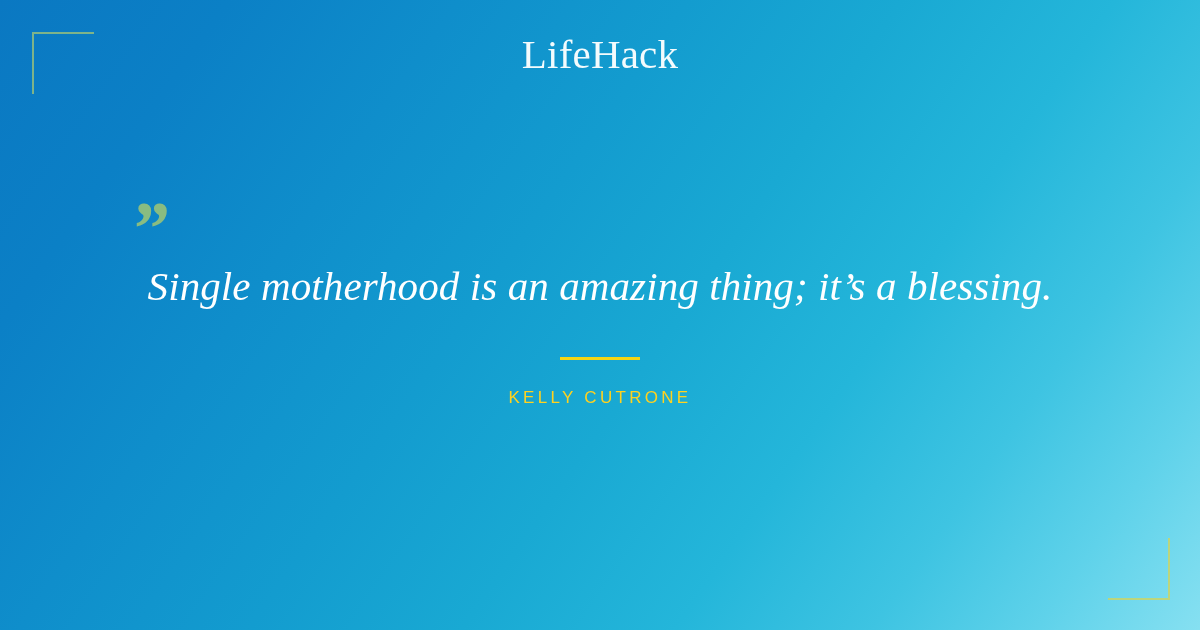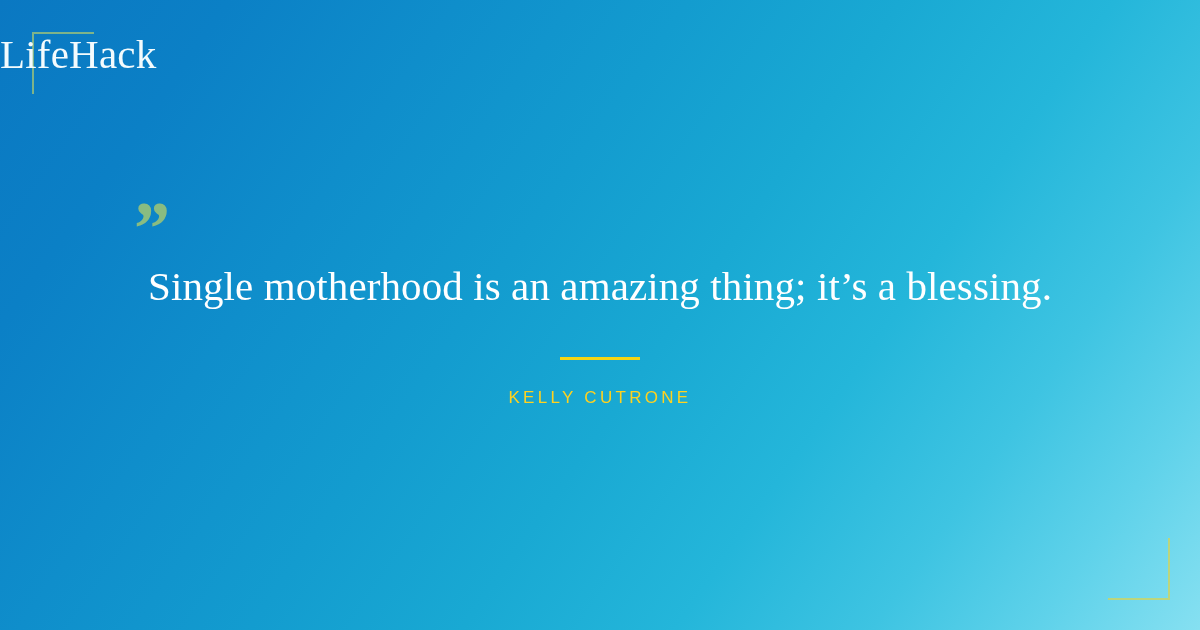--- a/index.html
+++ b/index.html
@@ -48,21 +48,21 @@
     border-bottom: 2px solid rgba(206, 212, 96, 0.80);
     border-right: 2px solid rgba(206, 212, 96, 0.80);
   }
 
   
   #brand-row {
     position: absolute;
     left: 0;
     top: 34px;
     width: 1200px;
-    text-align: left;
+    text-align: center;
   }
   #brand {
     display: inline-block;
     font-family: "Liberation Serif", "DejaVu Serif", serif;
     font-size: 41px;
     line-height: 1;
     font-weight: 400;
     letter-spacing: 0.2px;
     color: #f3fbfd;
   }
@@ -89,20 +89,21 @@
     letter-spacing: -2px;
     user-select: none;
   }
 
   #quote-text {
     position: absolute;
     left: 60px;
     top: 72px;
     width: 1080px;
     font-family: "Liberation Serif", "DejaVu Serif", serif;
+    font-style: italic;
     font-weight: 400;
     font-size: 41px;
     line-height: 1.18;
     color: #ffffff;
     text-align: center;
     letter-spacing: 0.1px;
   }
 
   #divider {
     position: absolute;

